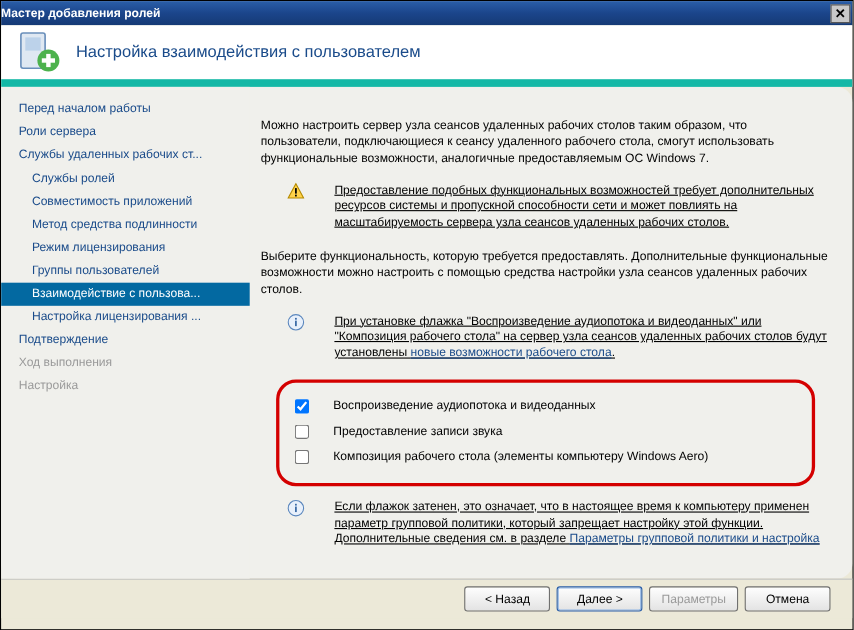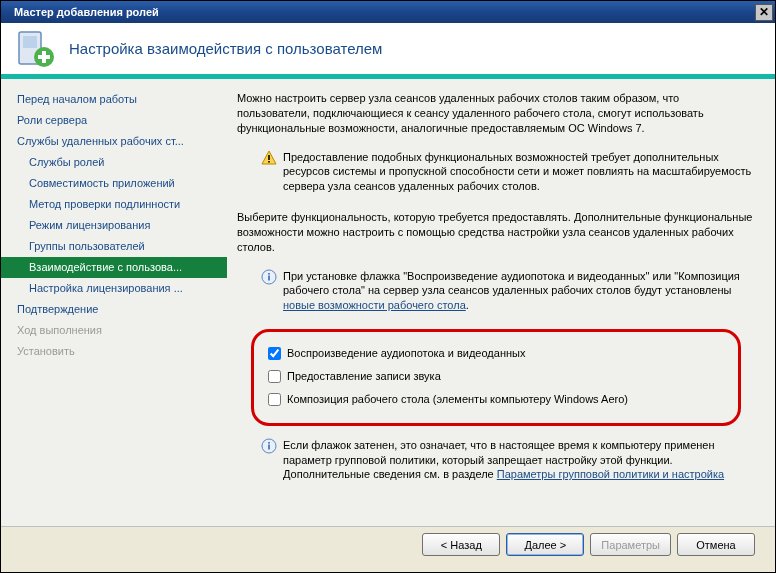--- a/index.html
+++ b/index.html
@@ -14,99 +14,101 @@
     overflow: hidden;
     border: 1px solid #000;
   }
   .titlebar {
     background: linear-gradient(to bottom, #2a5ea8 0%, #1b458b 50%, #153a75 100%);
     color: #fff;
     height: 22px;
     display: flex;
     align-items: center;
     justify-content: space-between;
-    padding: 0 2px 0 13px;
+    padding: 0 2px 0 0;
     font-weight: bold;
     font-size: 11px;
   }
   .closebtn {
     width: 18px; height: 17px;
     background: #c8c8c8;
     border: 1px solid #555;
     display: flex; align-items: center; justify-content: center;
     font-family: Arial, sans-serif;
     font-size: 12px; font-weight: bold;
     color: #000;
   }
   .header {
     background: #fff;
     height: 56px;
     display: flex;
     align-items: center;
     padding-left: 14px;
-    border-bottom: 5px solid #14b8a6;
+    border-bottom: 7px solid #14b8a6;
   }
   .header-title {
     font-size: 15px;
     color: #1a4b8a;
     margin-left: 14px;
     font-weight: normal;
   }
   .header-icon svg { width: 40px; height: 40px; }
   .main {
     display: flex;
     height: calc(100% - 22px - 56px - 46px);
     background: #f0f0ec;
+    border-radius: 14px;
   }
   .sidebar {
     width: 226px;
     padding: 10px 0 0 0;
     background: #f0f0ec;
   }
   .nav-item {
     padding: 3px 6px 3px 16px;
     color: #1a4b8a;
     cursor: pointer;
     white-space: nowrap;
     overflow: hidden;
     text-overflow: ellipsis;
     line-height: 15px;
   }
   .nav-sub { padding-left: 28px; }
   .nav-item.selected {
-    background: #15803d;
+    background: #0369a1;
     color: #fff;
   }
   .nav-item.disabled { color: #9a9a9a; cursor: default; }
   .content {
     flex: 1;
-    padding: 12px 20px 10px 10px;
+    padding: 28px 20px 10px 10px;
     overflow: hidden;
     line-height: 1.35;
     font-size: 11px;
   }
   .para { margin-bottom: 14px; }
   .notice {
     display: flex;
-    gap: 4px;
+    gap: 25px;
     padding: 0 0 0 24px;
     margin-bottom: 16px;
+    text-decoration: underline;
   }
   .notice .icon-col { flex: 0 0 18px; }
   .link { color: #1a4b8a; text-decoration: underline; cursor: pointer; }
   .redbox {
     border: 3px solid #d40000;
     border-radius: 18px;
     padding: 10px 14px 12px 14px;
     margin: 6px 14px 12px 14px;
   }
   .chkrow {
     display: flex;
     align-items: center;
-    gap: 6px;
+    gap: 22px;
     padding: 4px 0;
   }
   .chkrow input { margin: 0; }
   .footer {
     height: 36px;
     border-top: 1px solid #c0c0c0;
     background: #ece9d8;
     display: flex;
     justify-content: flex-end;
     align-items: center;
@@ -157,28 +159,28 @@
   <span class="header-title">Настройка взаимодействия с пользователем</span>
 </div>
 
 <div class="main">
   <div class="sidebar" id="sidebar">
       <div class="nav-item">Перед началом работы</div>
       <div class="nav-item">Роли сервера</div>
       <div class="nav-item">Службы удаленных рабочих ст...</div>
       <div class="nav-item nav-sub">Службы ролей</div>
       <div class="nav-item nav-sub">Совместимость приложений</div>
-      <div class="nav-item nav-sub">Метод проверки подлинности</div>
+      <div class="nav-item nav-sub">Метод средства подлинности</div>
       <div class="nav-item nav-sub">Режим лицензирования</div>
       <div class="nav-item nav-sub">Группы пользователей</div>
       <div class="nav-item nav-sub selected">Взаимодействие с пользова...</div>
       <div class="nav-item nav-sub">Настройка лицензирования ...</div>
       <div class="nav-item">Подтверждение</div>
       <div class="nav-item disabled">Ход выполнения</div>
-      <div class="nav-item disabled">Установить</div>
+      <div class="nav-item disabled">Настройка</div>
     </div>
 
   <div class="content">
     <div class="para">Можно настроить сервер узла сеансов удаленных рабочих столов таким образом, что пользователи, подключающиеся к сеансу удаленного рабочего стола, смогут использовать функциональные возможности, аналогичные предоставляемым ОС Windows 7.</div>
 
     <div class="notice">
       <div class="icon-col">
         <span class="warn-icon">
           <svg width="16" height="16" viewBox="0 0 16 16">
             <path d="M8 1 L15 14 H1 Z" fill="#ffd24a" stroke="#b58a00"></path>

